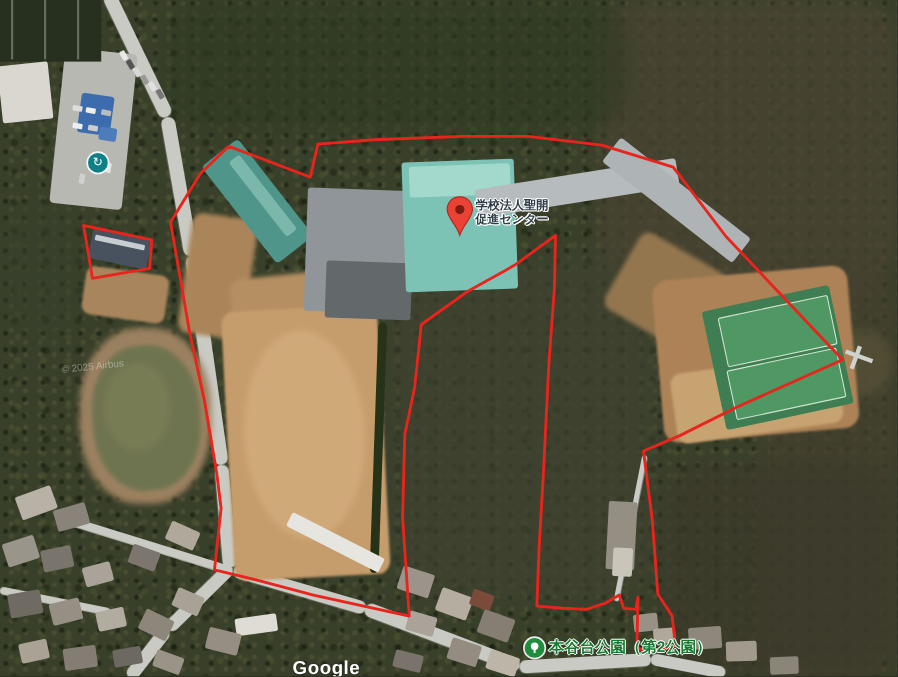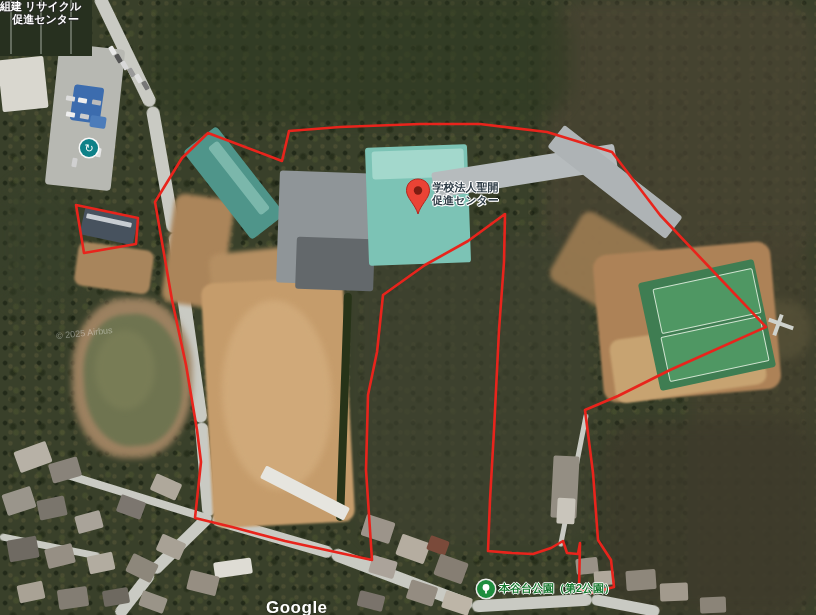--- a/index.html
+++ b/index.html
@@ -141,43 +141,39 @@
       <div class="sc" style="left: 70px; top: 160px; width: 9px; height: 5px; background: rgb(208, 208, 208); border-radius: 1px; transform: rotate(100deg);"></div>
     </div>
 
   <svg class="bnd" id="boundary-svg" width="816" height="615" viewBox="0 0 816 615">
     <polygon id="poly-main" fill="none" stroke-width="2.6" stroke-linejoin="round" points="208,133 182,158 155,202 163,248 172,300 186,365 197,430 201,462 195,518 232,527 285,541 340,553 372,560 366,470 368,395 377,352 383,295 425,265 468,241 505,214 504,262 499,330 494,430 490,500 488,551 512,553 533,554 551,548 563,541 567,553 578,554 580,543 579,589 592,593 614,587 611,560 598,540 593,473 585,410 618,396 670,370 766,327 712,270 660,215 612,152 547,132 480,124 420,124 340,127 289,131 282,161" stroke="#e8241c"></polygon>
     <polygon id="poly-small" fill="none" stroke-width="2.6" stroke-linejoin="round" points="76,205 138,218 136,244 84,253" stroke="#e8241c"></polygon>
   </svg>
 
   <div id="overlay">
 
-    <div class="lbl white" style="left:0;top:137;position:absolute;width:79px;text-align:right;font-size:11px;">
-      <span>組建 リサイクル</span><br>
-      <span>促進センター</span>
-    </div>
     <div class="poi" id="poi-recycle" style="left: 80px; top: 139px; width: 18px; height: 18px; pointer-events: auto; background: rgb(14, 129, 136);">
       <span style="color:#fff;font-size:11px;line-height:18px;">↻</span>
     </div>
 
     <svg id="pin" width="26" height="38" viewBox="0 0 26 38" style="position:absolute;left:405px;top:178px;pointer-events:auto;">
       <path id="pin-path" d="M13 1 C6 1 1.5 6 1.5 12.5 C1.5 20 10 26 13 36 C16 26 24.5 20 24.5 12.5 C24.5 6 20 1 13 1 Z" stroke-width="1" fill="#ea4335" stroke="#b3261e"></path>
       <circle id="pin-dot" cx="13" cy="12.5" r="4.2" fill="#7c1d12"></circle>
     </svg>
     <div class="lbl dark" style="left:432px;top:181px;position:absolute;font-size:11px;">
       <span>学校法人聖開</span><br>
       <span>促進センター</span>
     </div>
 
     <div class="poi" id="poi-park" style="left: 477px; top: 580px; width: 18px; height: 18px; pointer-events: auto; background: rgb(30, 142, 62);">
       <svg width="12" height="12" viewBox="0 0 12 12">
         <circle cx="6" cy="4.4" r="3.4" fill="#fff"></circle>
         <rect x="5.1" y="6.5" width="1.8" height="4" fill="#fff"></rect>
       </svg>
     </div>
-    <div class="lbl green" style="left:499px;top:582px;position:absolute;font-size:11px;">
+    <div class="lbl green" style="left:499px;top:582px;position:absolute;font-size:14px;">
       <span>本谷台公園（第2公園）</span>
     </div>
 
     <div id="watermark" style="left:266px;top:598px;">Google</div>
     <div id="credit" style="left:56px;top:328px;">© 2025 Airbus</div>
   </div>
 </div>
 
 </body></html>

